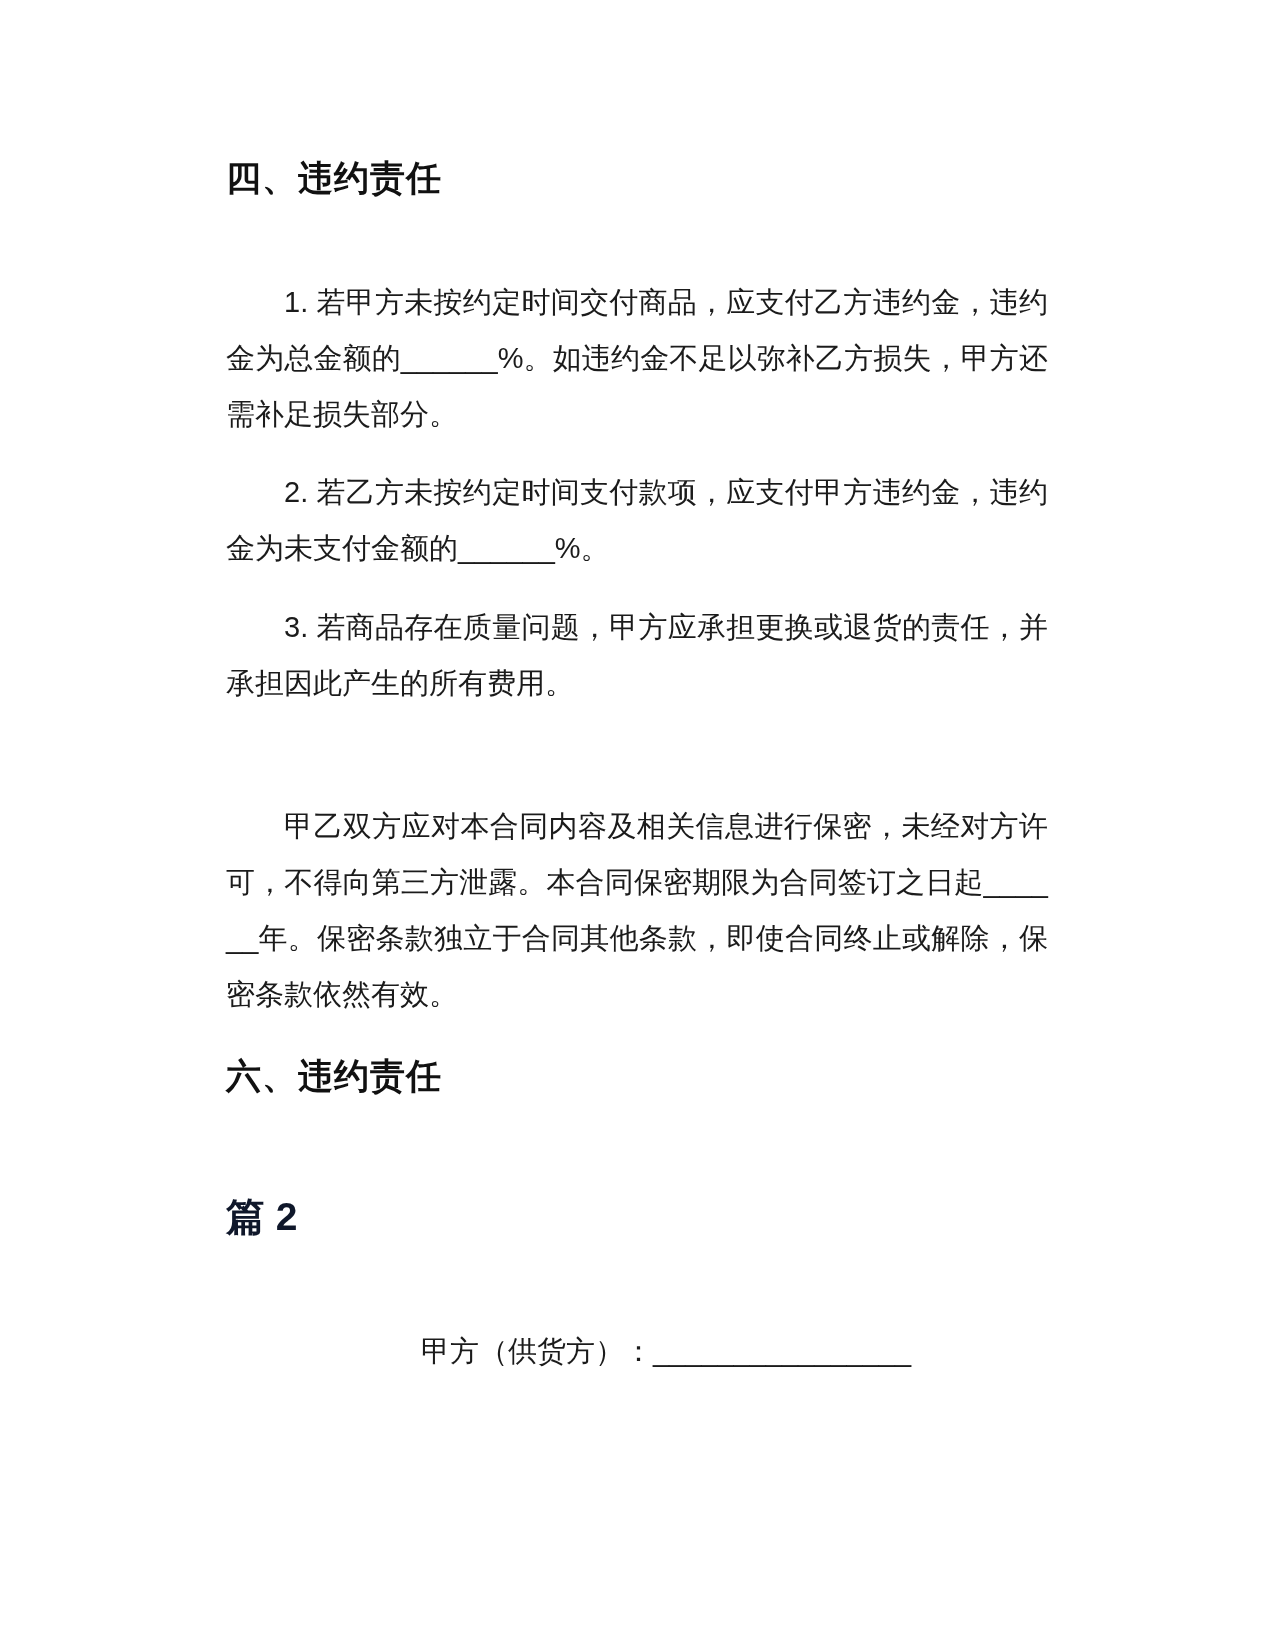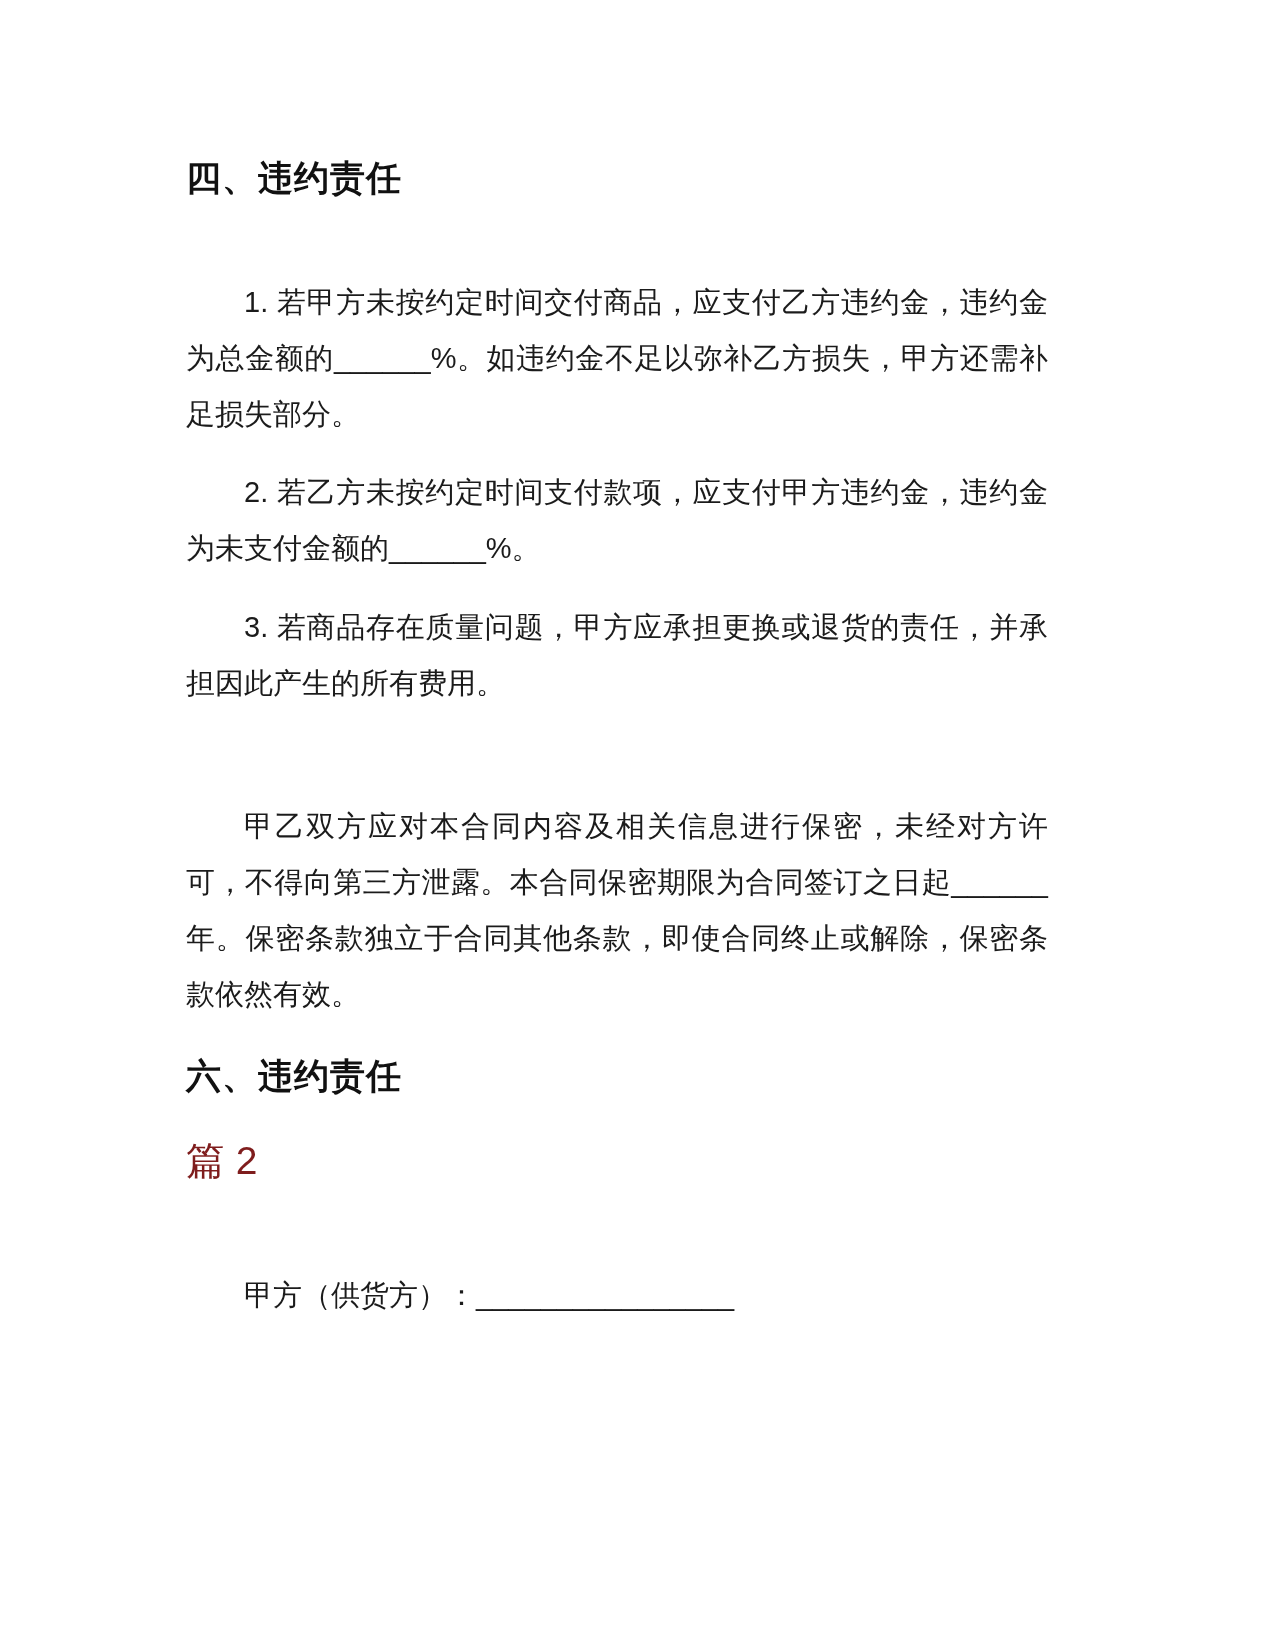--- a/index.html
+++ b/index.html
@@ -5,57 +5,58 @@
   * { box-sizing: border-box; }
   html, body { margin: 0; padding: 0; background: #ffffff; }
   .page {
     position: relative;
     width: 1275px;
     height: 1650px;
     background: #ffffff;
     overflow: hidden;
     font-family: "Liberation Sans", "DejaVu Sans", sans-serif;
     color: #1b1b1b;
+    padding-left: 40px;
   }
   .content {
     padding: 156px 227px 0 186px;
   }
   .sec-h {
     margin: 0;
     font-size: 35px;
     line-height: 44px;
     font-weight: 700;
     color: #111111;
     letter-spacing: 1px;
   }
   .part-h {
-    margin: 38px 0 0 0;
+    margin: 94px 0 0 0;
     font-size: 39px;
     line-height: 50px;
-    font-weight: 400;
-    color: #7f1d1d;
+    font-weight: 700;
+    color: #0f172a;
   }
   .body-p {
     margin: 0;
     font-size: 29px;
     line-height: 56px;
     text-align: justify;
     text-indent: 2em;
     color: #1b1b1b;
     word-break: break-all;
   }
   
   .mt-74  { margin-top: 74px; }
   .mt-22  { margin-top: 22px; }
   .mt-23  { margin-top: 23px; }
   .mt-39  { margin-top: 39px; }
   .mt-87  { margin-top: 87px; }
   .mt-32  { margin-top: 32px; }
   .mt-81  { margin-top: 81px; }
-  .no-justify { text-align: left; }
+  .no-justify { text-align: center; }
 </style>
 </head>
 <body>
 
 <div class="page">
   <div class="content">
 
     <h2 class="sec-h">四、违约责任</h2>
 
     <p class="body-p mt-74">1. 若甲方未按约定时间交付商品，应支付乙方违约金，违约金为总金额的______%。如违约金不足以弥补乙方损失，甲方还需补足损失部分。</p>

